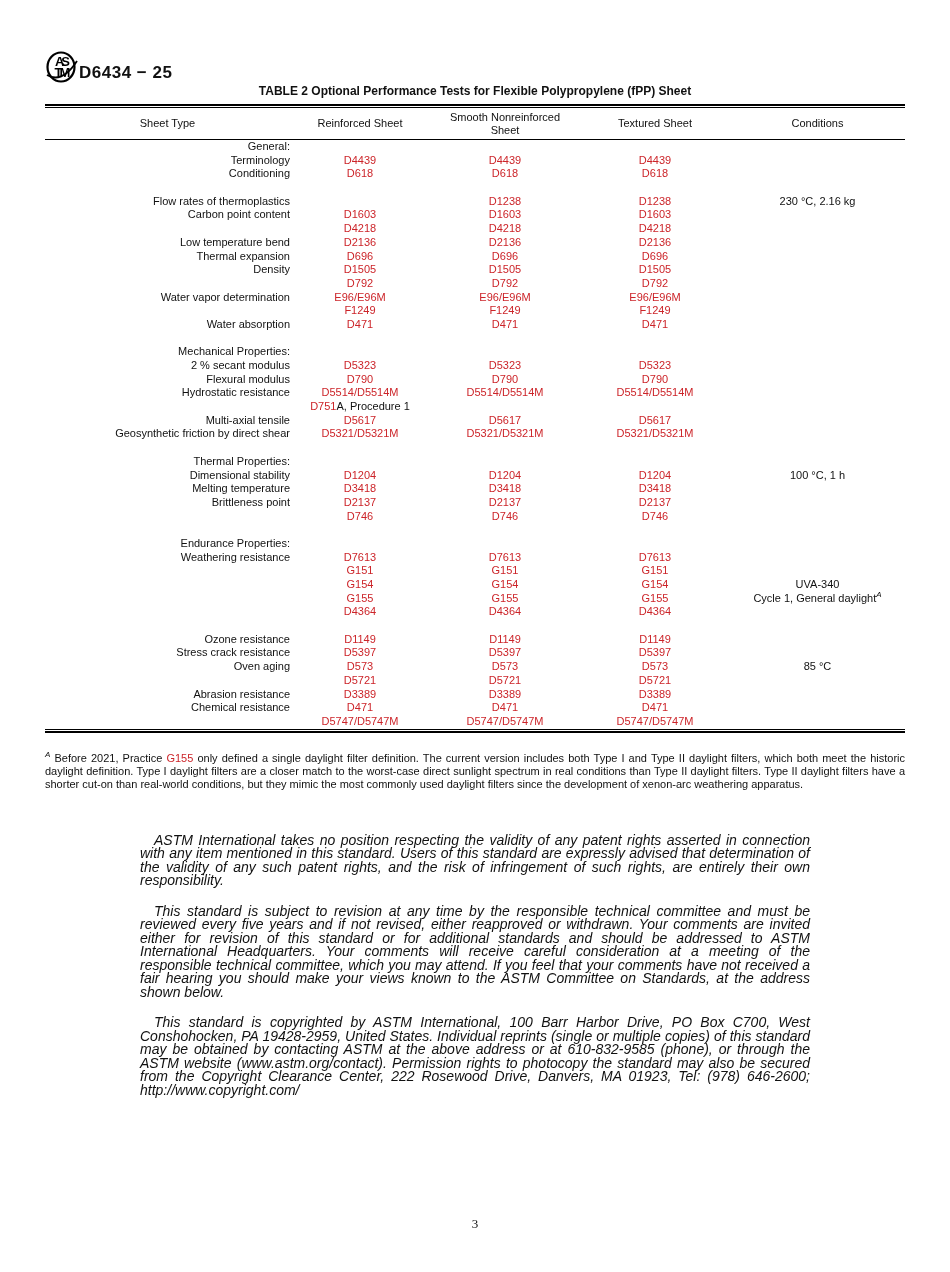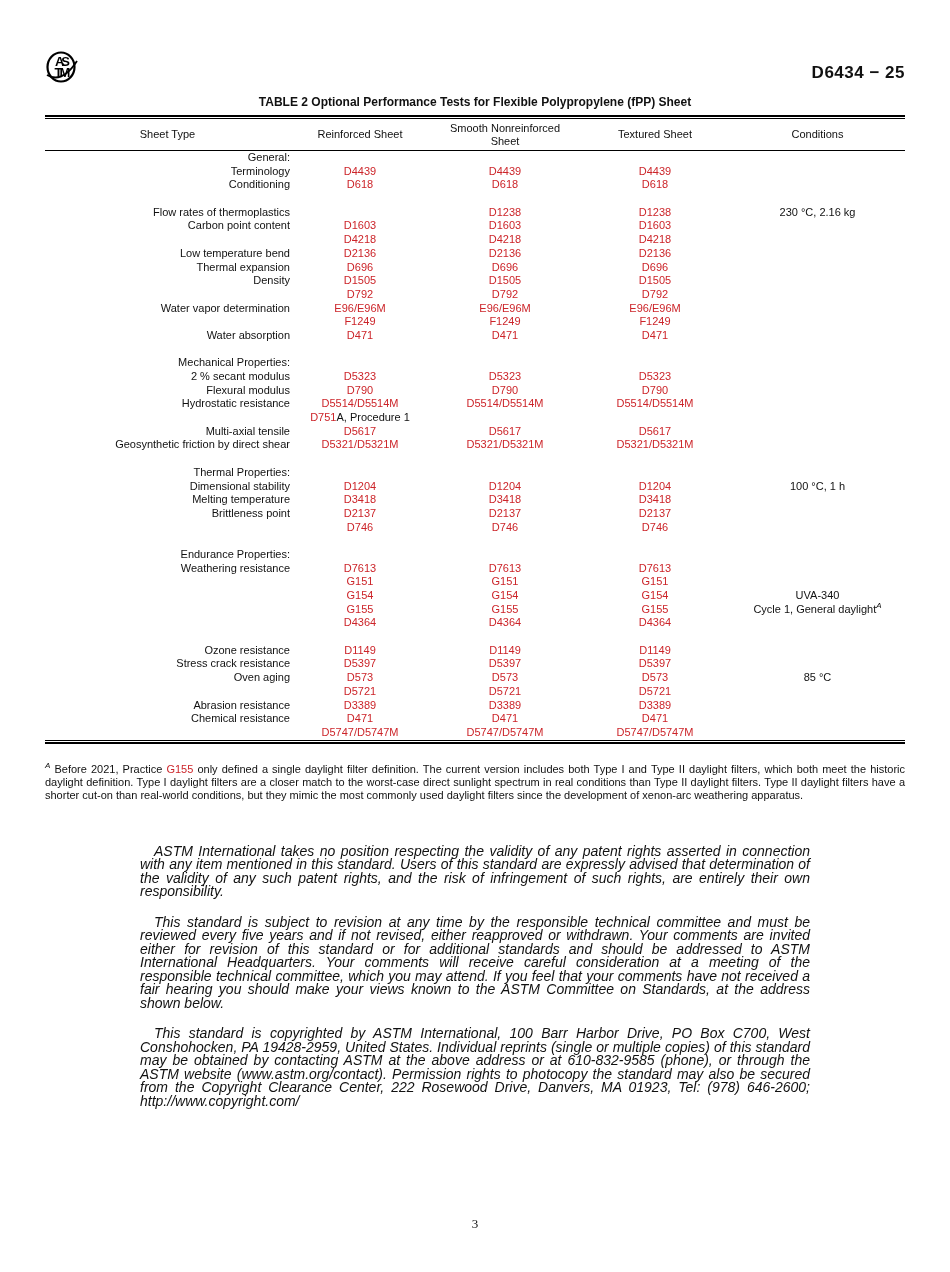--- a/index.html
+++ b/index.html
@@ -13,38 +13,36 @@
     font-family: "Liberation Sans", "DejaVu Sans", sans-serif;
     color: #111;
     overflow: hidden;
   }
   .content { padding: 50px 45px 0 45px; }
 
   
   .doc-header {
     display: flex;
     align-items: center;
-    justify-content: space-between;
-    gap: 7px;
+    justify-content: flex-start;
     height: 34px;
   }
   .astm-logo svg { display: block; }
   .designation {
     font-size: 17px;
     font-weight: bold;
     letter-spacing: 0.5px;
     margin-top: 12px;
   }
 
   
   .table-title {
     text-align: center;
     font-weight: bold;
     font-size: 12px;
-    margin-top: 11px;
   }
 
   
   .rule-double-top { margin-top: 6px; border-top: 2px solid #000; border-bottom: 1px solid #000; height: 4px; }
   .rule-single { border-top: 1px solid #000; }
   .rule-double-bottom { border-top: 1px solid #000; border-bottom: 2px solid #000; height: 4px; }
 
   
   .thead, .trow {
     display: grid;

